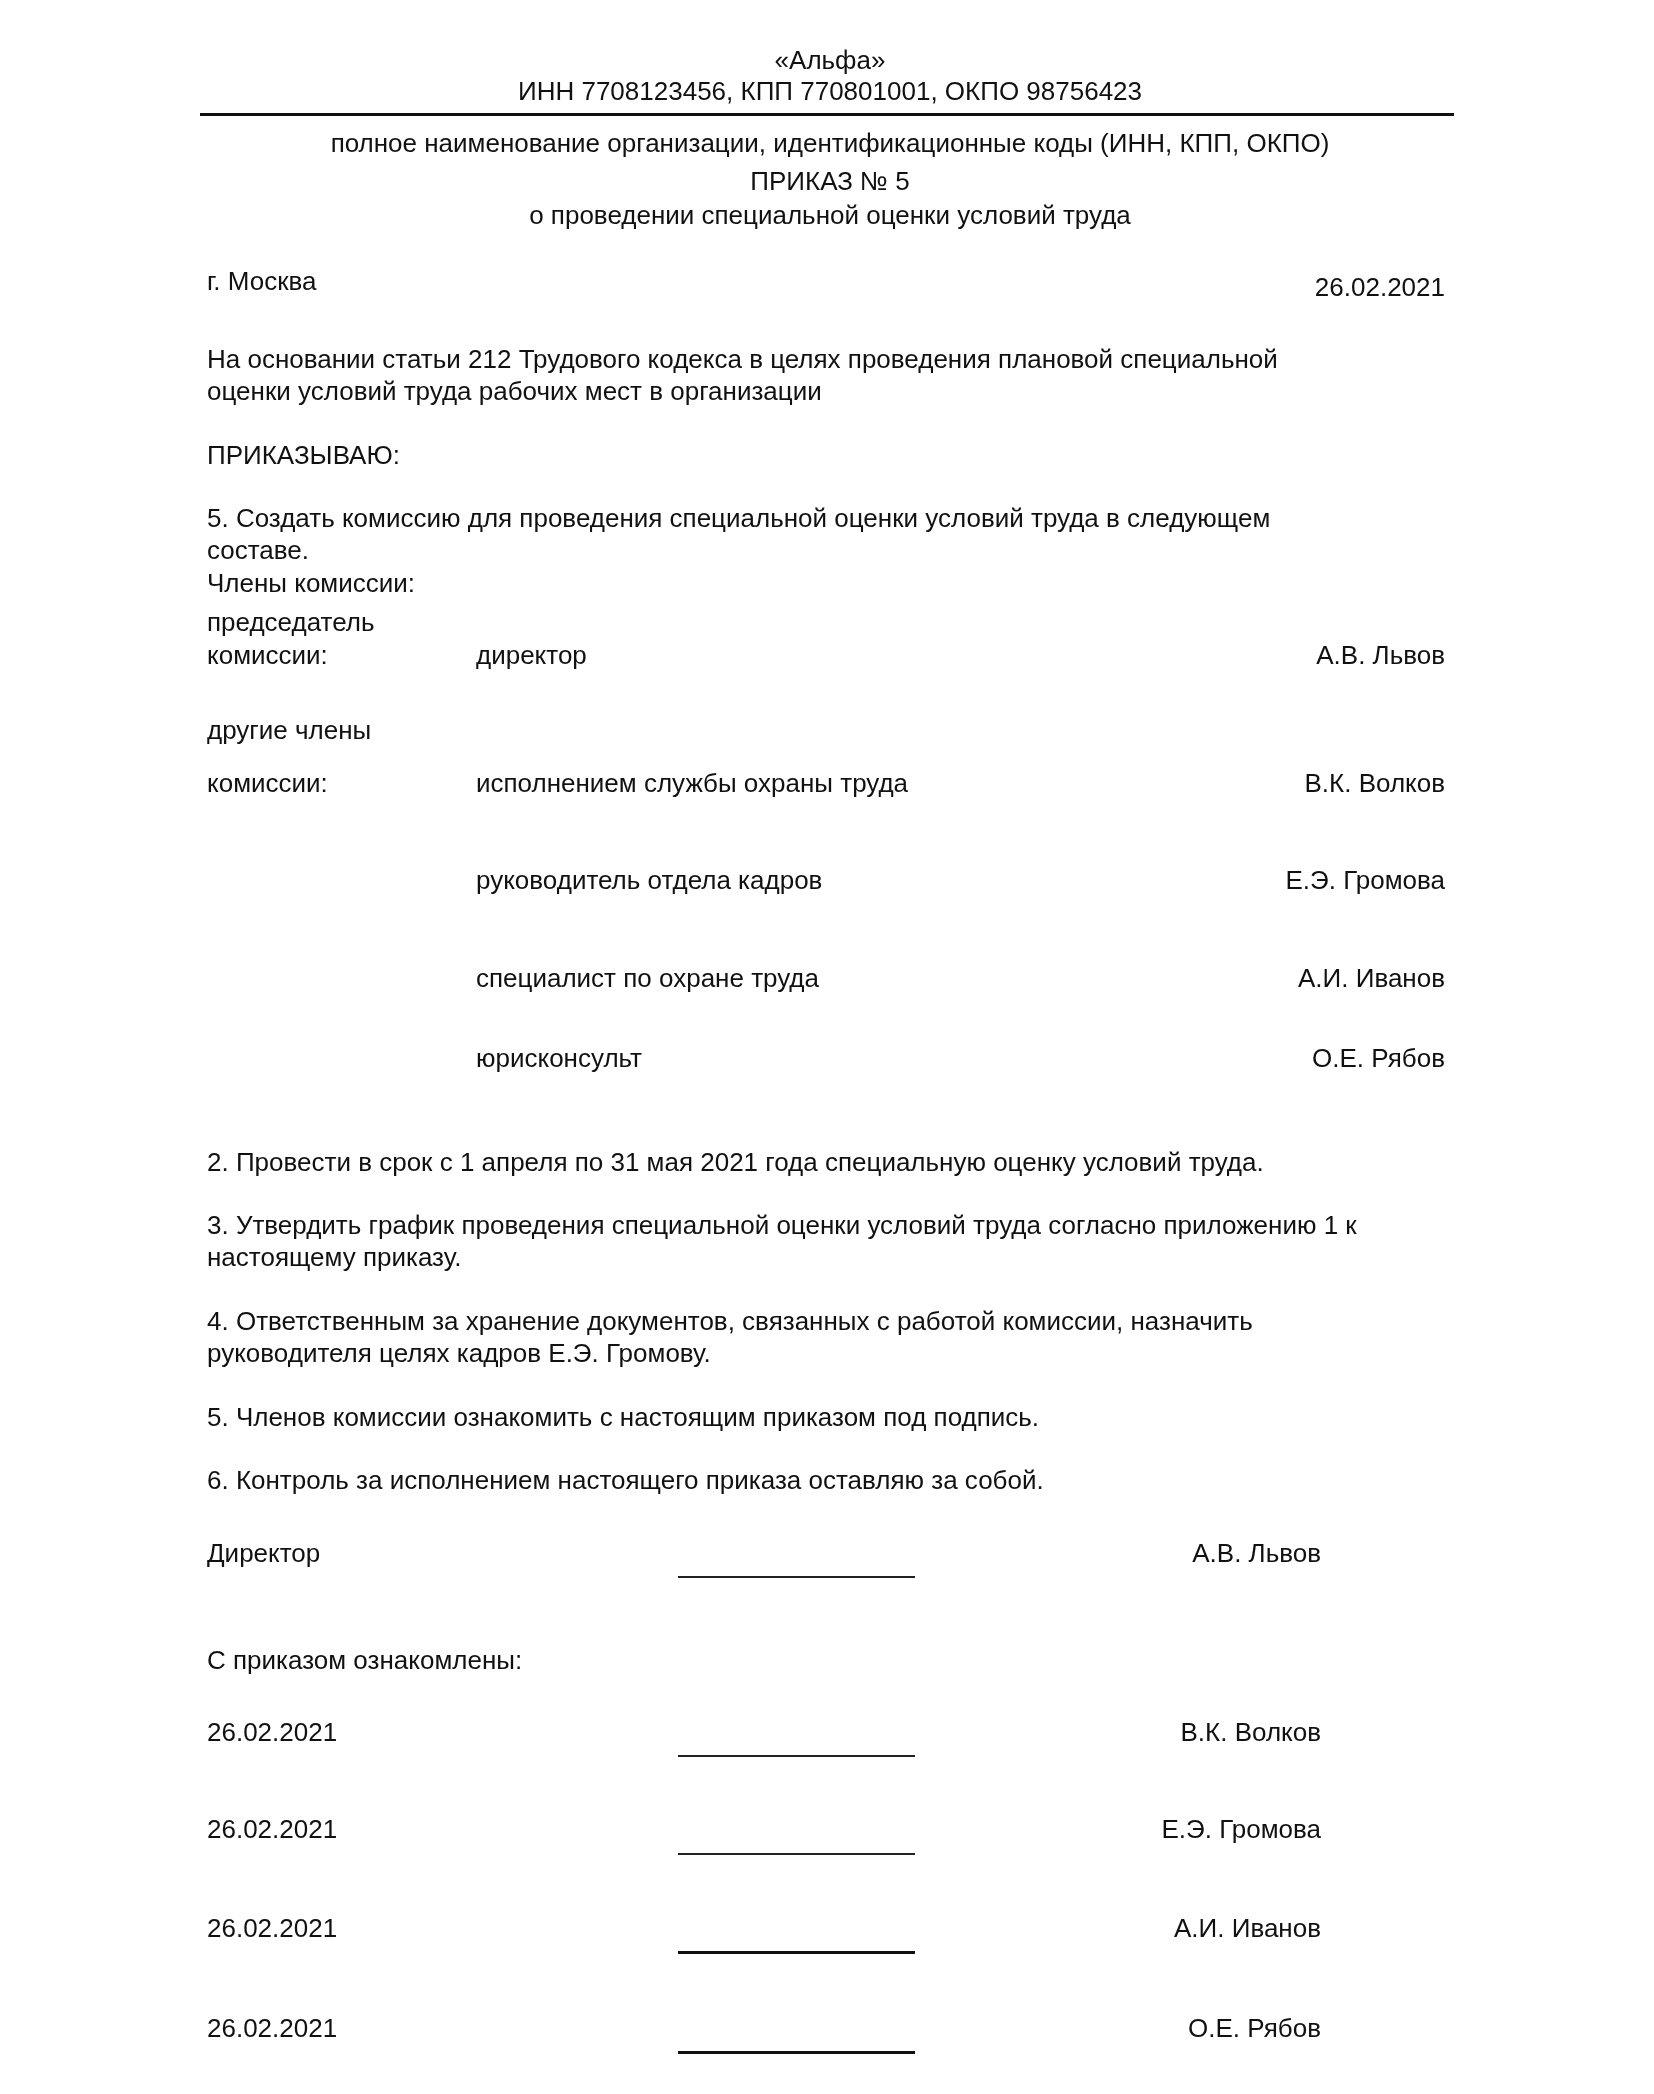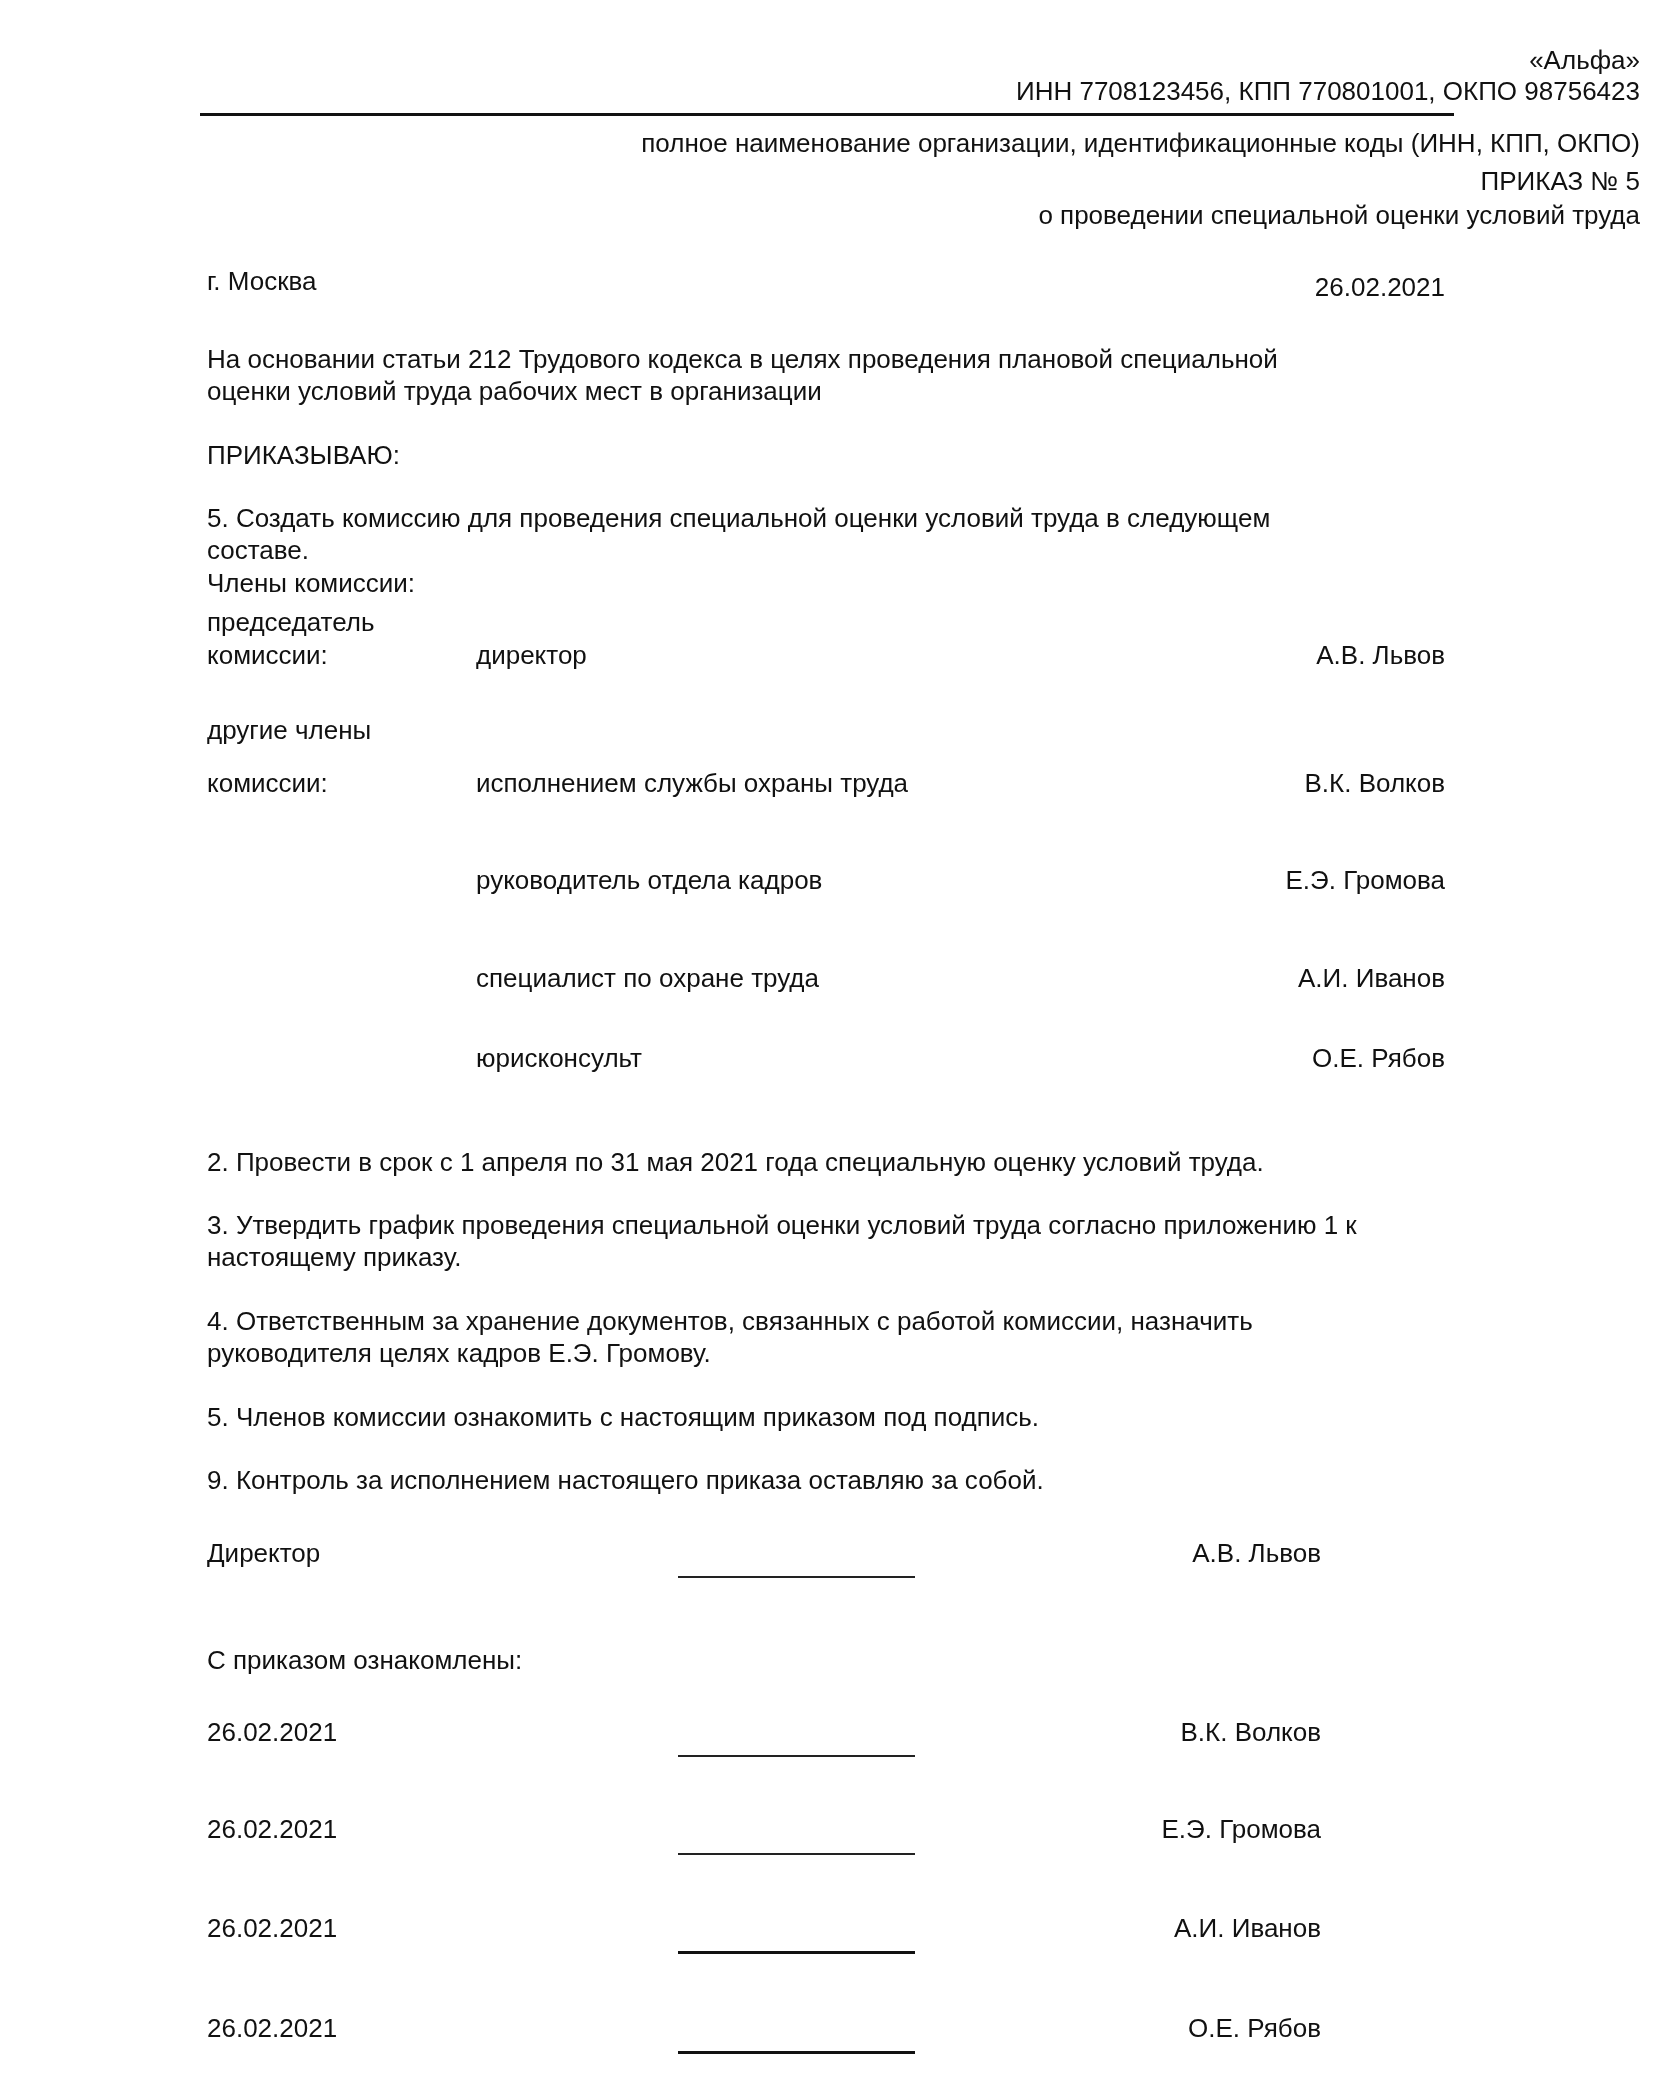--- a/index.html
+++ b/index.html
@@ -1,19 +1,19 @@
 <!DOCTYPE html>
 <html><head>
 <meta charset="utf-8">
 <style>
   html, body { margin: 0; padding: 0; background: #ffffff; }
   body { width: 1654px; height: 2094px; position: relative; overflow: hidden;
          font-family: "Liberation Sans", sans-serif; color: #111; font-size: 26px; }
   .t { position: absolute; white-space: nowrap; line-height: 32px; }
-  .c { left: 4px; width: 1636px; text-align: right; }
+  .c { left: 12px; width: 1636px; text-align: center; }
   .l { left: 207px; }
   .pos { left: 476px; }
   .r { right: 209px; text-align: right; }
   .r2 { right: 333px; text-align: right; }
   .rule { position: absolute; left: 200px; width: 1254px; top: 113px; height: 3px; background: #111; }
   .sig { position: absolute; left: 678px; width: 237px; height: 2px; background: #222; }
   .sig.thick { height: 3px; background: #111; }
 </style>
 </head>
 <body>
@@ -63,21 +63,21 @@
     <div class="t pos" style="top:1042px">юрисконсульт</div>
     <div class="t r" style="top:1042px">О.Е. Рябов</div>
   </div>
 
   <div class="t l" style="top:1146px">2. Провести в срок с 1 апреля по 31 мая 2021 года специальную оценку условий труда.</div>
   <div class="t l" style="top:1209px">3. Утвердить график проведения специальной оценки условий труда согласно приложению 1 к</div>
   <div class="t l" style="top:1241px">настоящему приказу.</div>
   <div class="t l" style="top:1305px">4. Ответственным за хранение документов, связанных с работой комиссии, назначить</div>
   <div class="t l" style="top:1337px">руководителя целях кадров Е.Э. Громову.</div>
   <div class="t l" style="top:1401px">5. Членов комиссии ознакомить с настоящим приказом под подпись.</div>
-  <div class="t l" style="top:1464px">9. Контроль за исполнением настоящего приказа оставляю за собой.</div>
+  <div class="t l" style="top:1464px">6. Контроль за исполнением настоящего приказа оставляю за собой.</div>
 
   <div class="t l" style="top:1537px">Директор</div>
   <div class="sig" style="top:1576px"></div>
   <div class="t r2" style="top:1537px">А.В. Львов</div>
 
   <div class="t l" style="top:1644px">С приказом ознакомлены:</div>
 
   <div>
     <div class="t l" style="top:1716px">26.02.2021</div>
     <div class="sig" style="top:1755px"></div>

